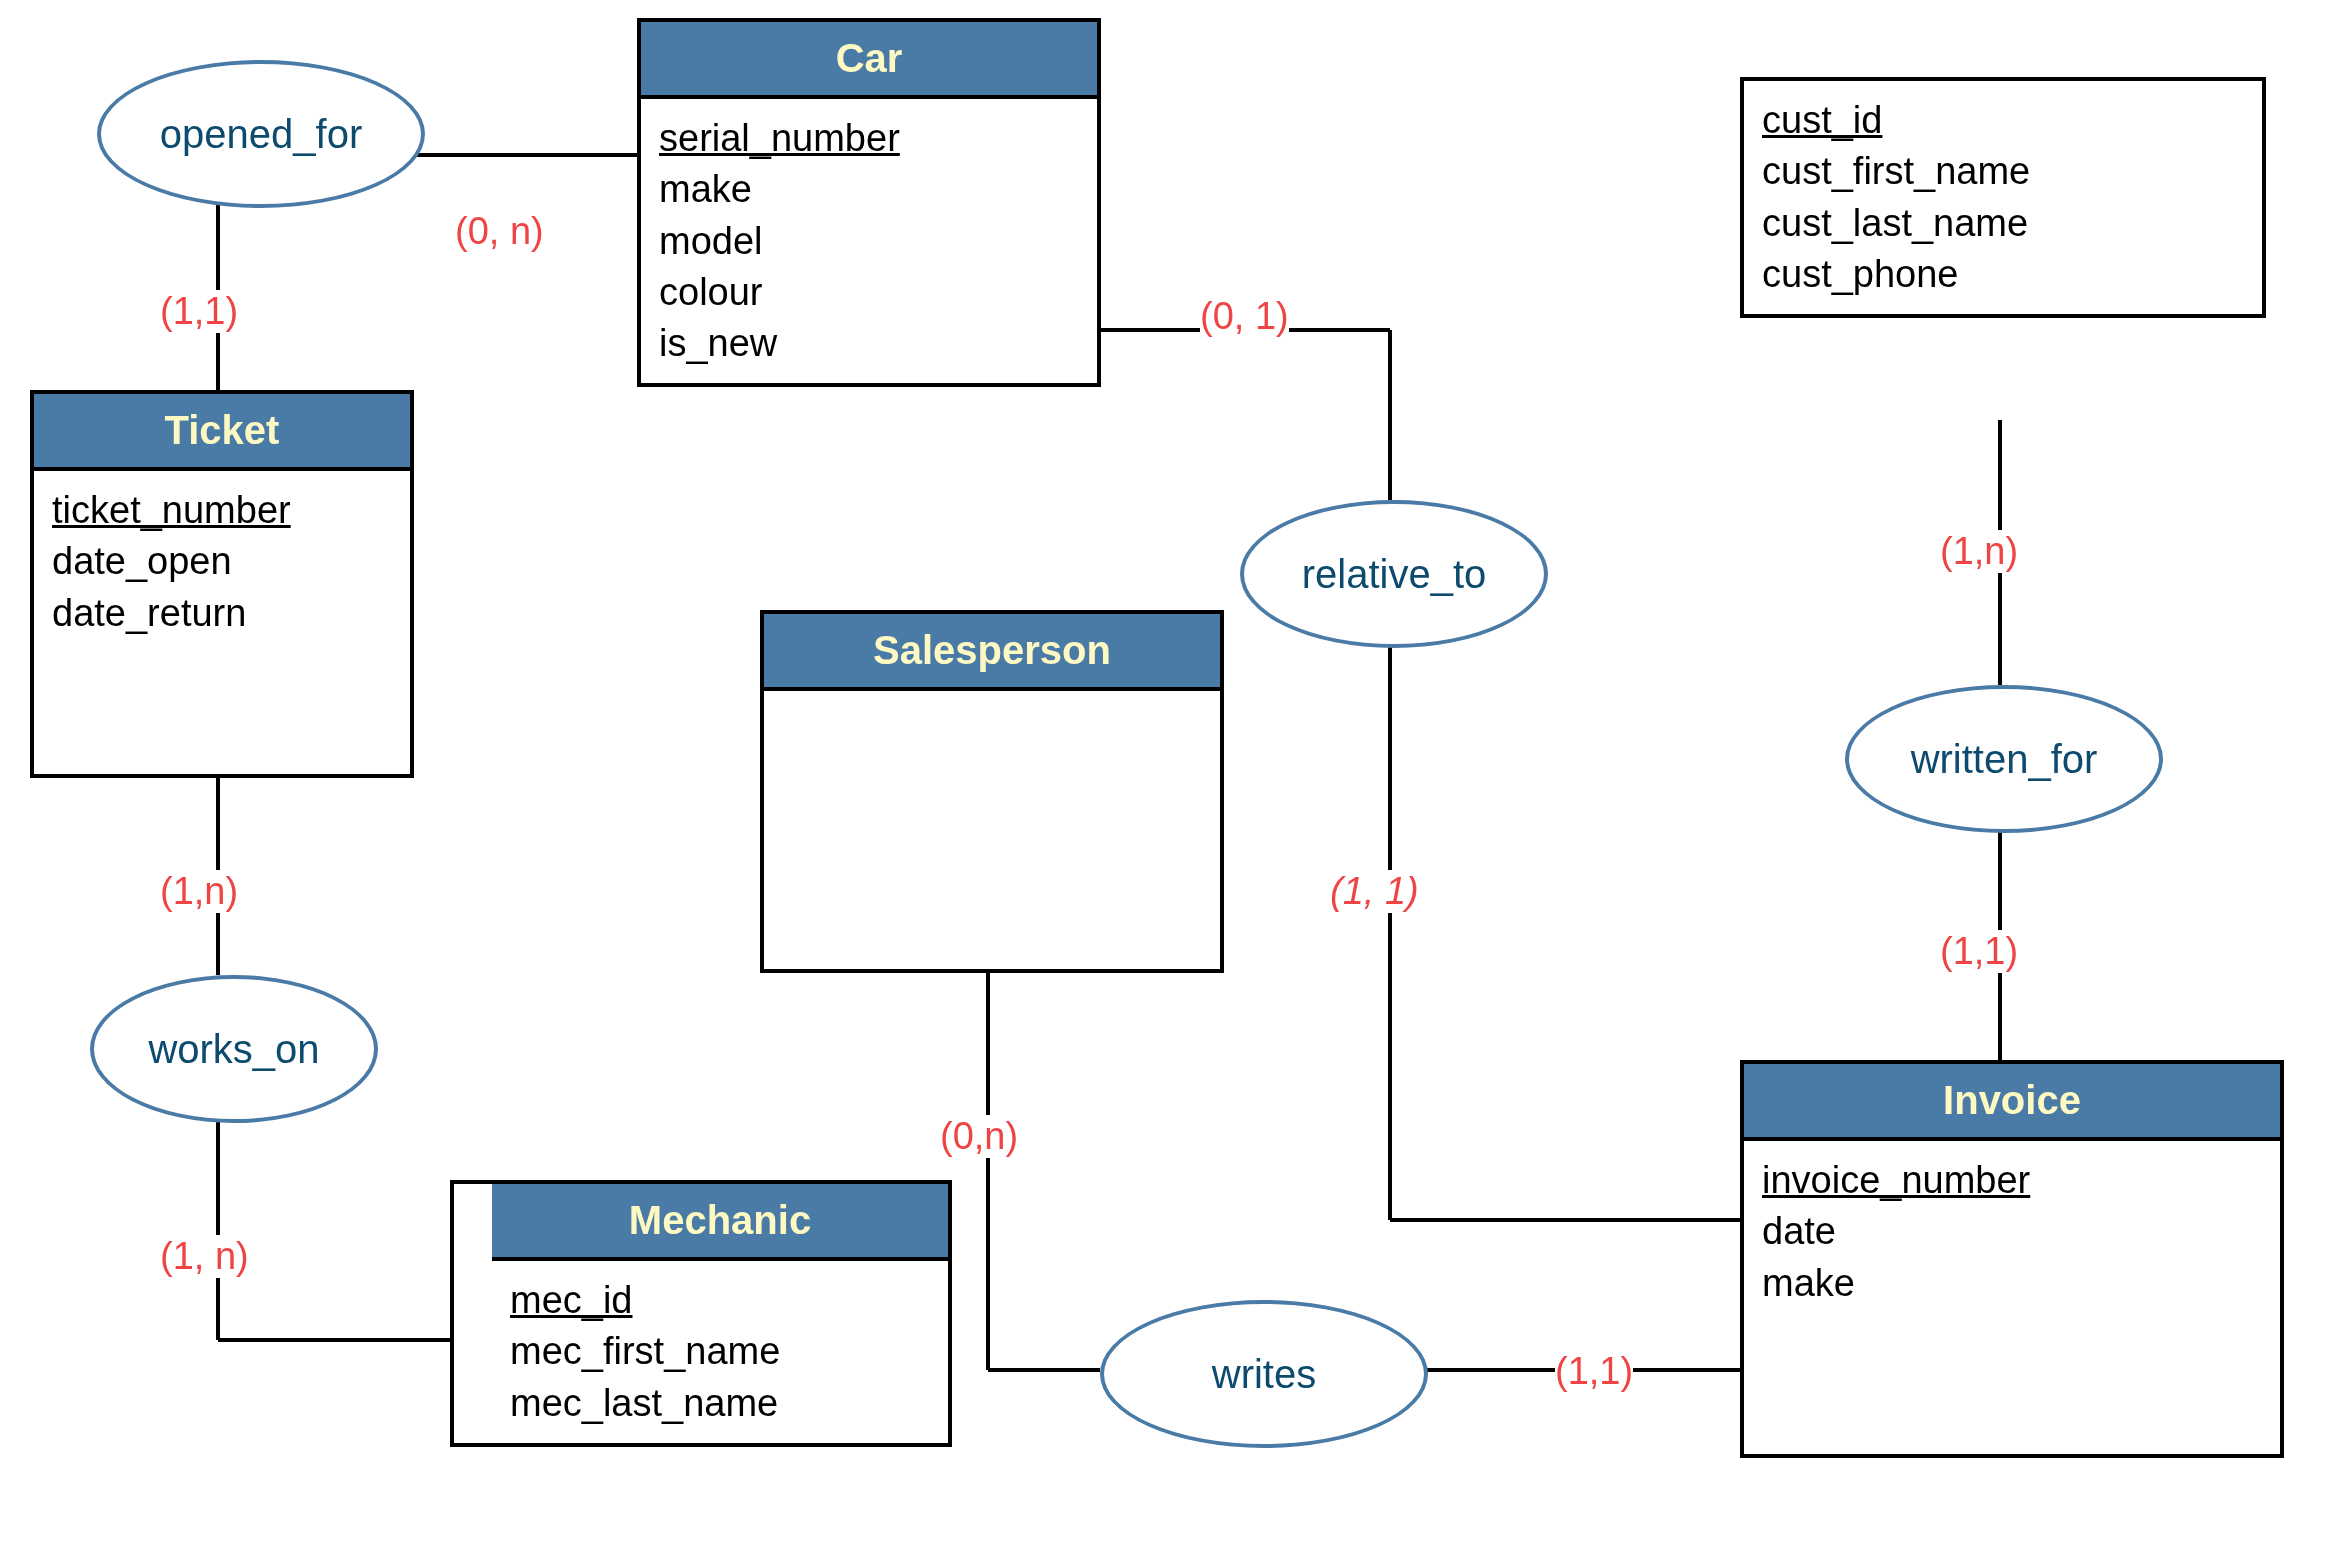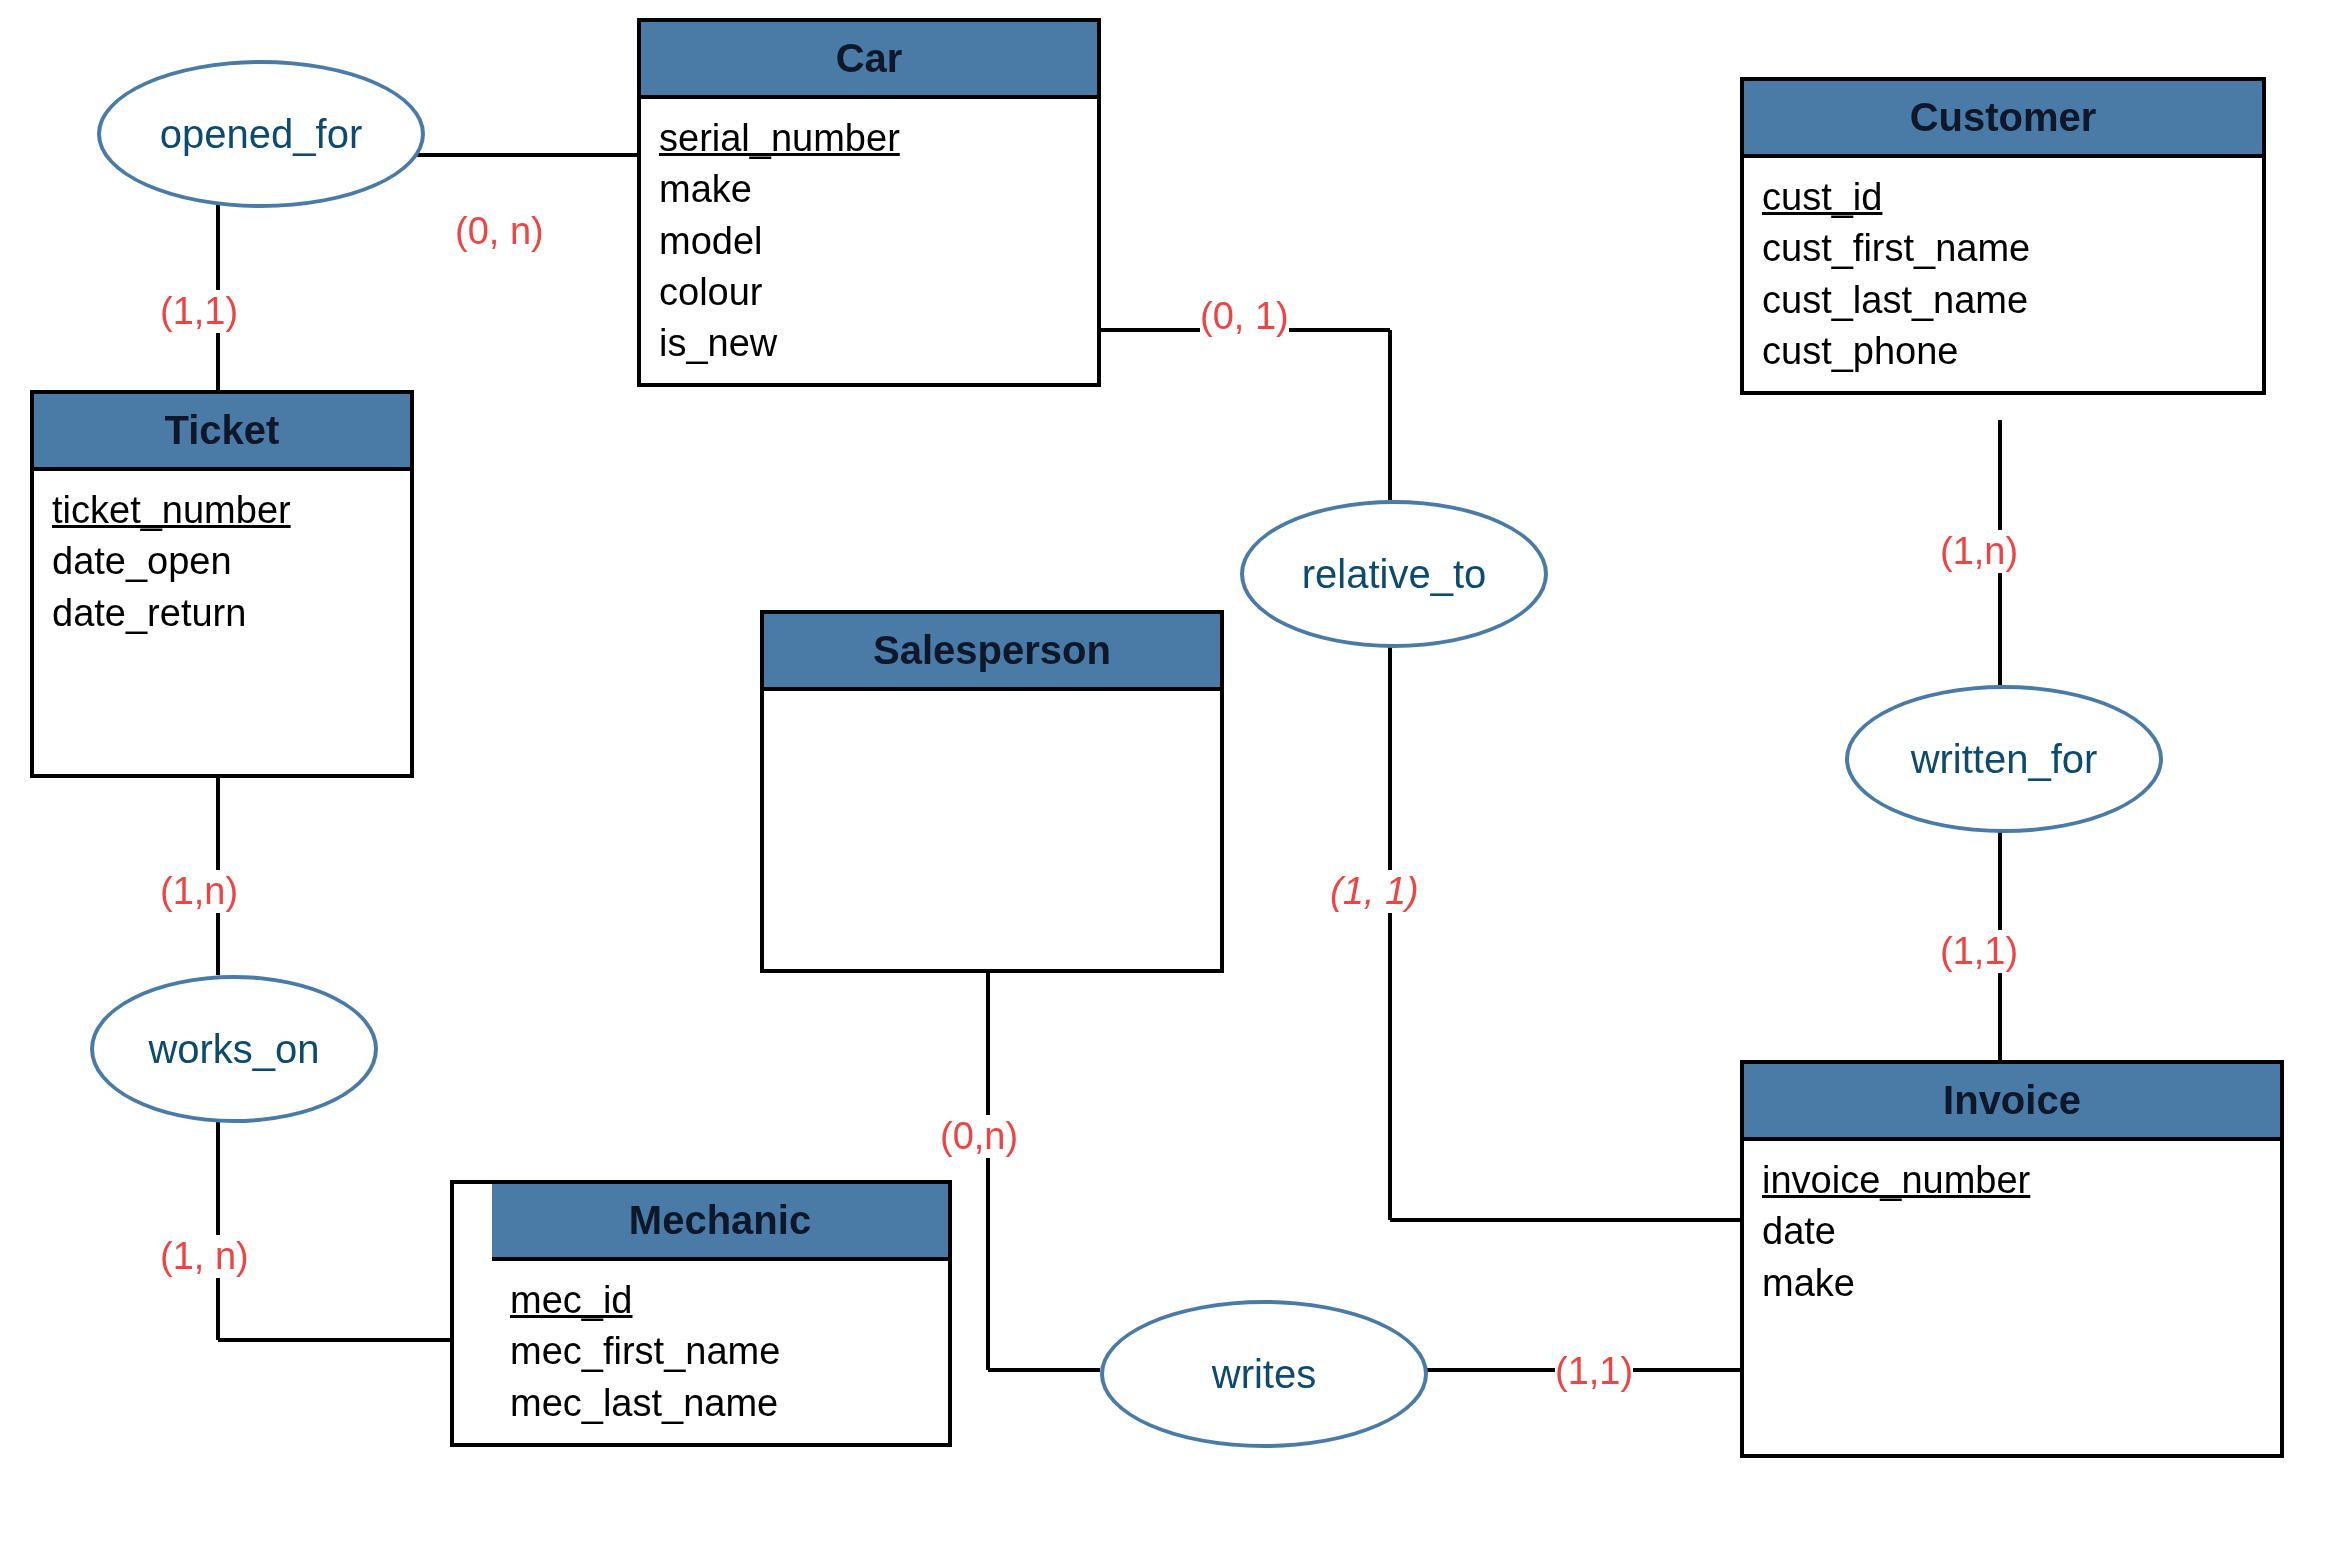--- a/index.html
+++ b/index.html
@@ -1,19 +1,19 @@
 <!DOCTYPE html>
 <html><head>
 <meta charset="utf-8">
 <style>
   html,body{margin:0;padding:0;background:#fff;font-family:Arial,Helvetica,sans-serif;}
   .canvas{position:relative;width:2330px;height:1552px;}
 
   .entity{position:absolute;border:4px solid #000;background:#fff;}
-  .entity .title{background:#4a7ba6;color:#0f172a;font-weight:bold;font-size:40px;text-align:center;padding:14px 0;border-bottom:4px solid #000;}
+  .entity .title{background:#4a7ba6;color:#fef9c3;font-weight:bold;font-size:40px;text-align:center;padding:14px 0;border-bottom:4px solid #000;}
   .entity .body{padding:14px 18px;font-size:38px;line-height:1.35;color:#000;}
   .key{text-decoration:underline;}
 
   .rel{position:absolute;border:4px solid #4a7ba6;background:#fff;color:#0c4a6e;font-size:40px;display:flex;align-items:center;justify-content:center;border-radius:50%;}
 
   .card{position:absolute;font-size:38px;color:#ef4444;background:#fff;}
 
   svg.wires{position:absolute;top:0;left:0;width:2330px;height:1552px;}
   svg.wires line{stroke:#000;stroke-width:4;}
 </style>
@@ -54,21 +54,20 @@
   <div class="body">
     <div class="key">serial_number</div>
     <div>make</div>
     <div>model</div>
     <div>colour</div>
     <div>is_new</div>
   </div>
 </div>
 
 <div class="entity" style="left:1740px;top:77px;width:518px;">
-  <div class="title">Customer</div>
   <div class="body">
     <div class="key">cust_id</div>
     <div>cust_first_name</div>
     <div>cust_last_name</div>
     <div>cust_phone</div>
   </div>
 </div>
 
 <div class="entity" style="left:30px;top:390px;width:376px;height:380px;">
   <div class="title">Ticket</div>

